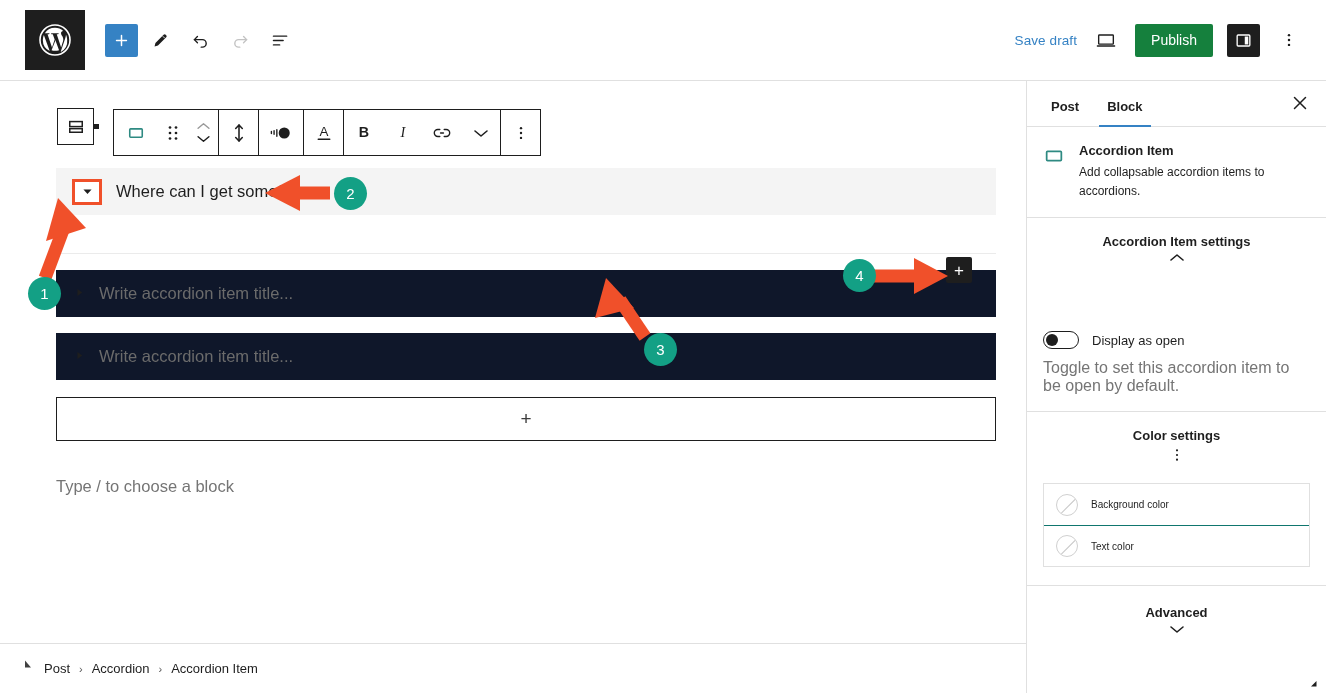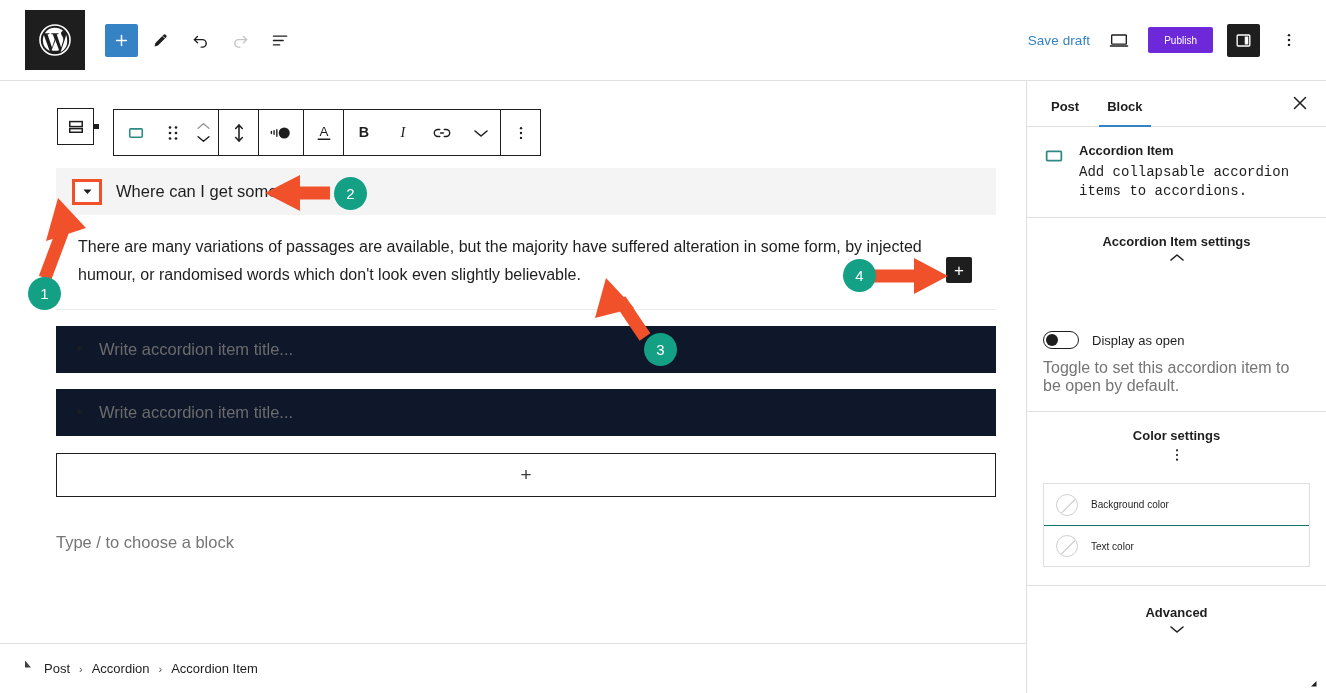--- a/index.html
+++ b/index.html
@@ -32,22 +32,22 @@
   .tb-btn.primary-add { background: #3582c4; color: #fff; width:33px;height:33px; border-radius:2px;}
   .tb-btn.disabled { color: #bbb; }
   .tb-right {
     margin-left: auto; display: flex; align-items: center; gap: 14px; margin-right: 22px;
   }
   .save-draft {
     color: #3582c4; font-size: 13.5px; background: none; border: none; cursor: pointer;
     letter-spacing: .1px;
   }
   .publish-btn {
-    background: #6d28d9; color: #fff; border: none; border-radius: 2px;
-    height: 26px; padding: 0 16px; font-size: 10px; cursor: pointer; font-weight:400;
+    background: #15803d; color: #fff; border: none; border-radius: 2px;
+    height: 33px; padding: 0 16px; font-size: 14px; cursor: pointer; font-weight:400;
   }
   .dark-sq {
     width: 33px; height: 33px; background: #1e1e1e; border-radius: 2px;
     display: flex; align-items: center; justify-content: center; cursor: pointer;
   }
   .icon-only {
     width: 30px; height: 33px; display: flex; align-items: center; justify-content: center;
     cursor: pointer; background: none; border: none; color:#1e1e1e;
   }
 
@@ -156,21 +156,21 @@
   }
   .sb-close {
     position: absolute; right: 12px; bottom: 9px; width: 28px; height: 28px;
     display: flex; align-items: center; justify-content: center;
     background: none; border: none; cursor: pointer; color: #1e1e1e;
   }
   .sb-section { padding: 16px; border-bottom: 1px solid #e0e0e0; }
   .blockcard { display: flex; gap: 14px; align-items: flex-start; }
   .blockcard .bc-icon { margin-top: 2px; flex: 0 0 auto; }
   .bc-title { font-size: 13px; font-weight: 600; color: #1e1e1e; margin-bottom: 5px; }
-  .bc-desc { font-size: 14px; color: #1e1e1e; line-height: 19px; font-family: Liberation Mono, monospace; }
+  .bc-desc { font-size: 12px; color: #1e1e1e; line-height: 19px; }
 
   .panel-head {
     display: flex; align-items: center; justify-content: space-between;
     padding: 16px 16px 14px 16px; cursor: pointer; flex-direction: column;
   }
   .panel-title { font-size: 13px; font-weight: 600; color: #1e1e1e; }
   .toggle-row { display: flex; align-items: center; gap: 13px; padding: 2px 16px 0 16px; margin-top: 48px; }
   .switch {
     width: 36px; height: 18px; border-radius: 9px; border: 1px solid #1e1e1e;
     background: #fff; position: relative; cursor: pointer; flex:0 0 auto;
@@ -286,21 +286,20 @@
       <div class="acc-item-open">
         <div class="acc-header">
           <span class="caret-box">
             <svg width="13" height="13" viewBox="0 0 16 16">
               <path d="M3 5.5h10L8 11z" fill="#1e1e1e"></path>
             </svg>
           </span>
           <span class="acc-title">Where can I get some?</span>
         </div>
         <div class="acc-body">
-          <div class="acc-para">There are many variations of passages are available, but the majority have suffered alteration in some form, by injected humour, or randomised words which don't look even slightly believable.</div>
           <button class="acc-add-btn">+</button>
         </div>
       </div>
 
       <div class="acc-closed">
         <span class="tri">
           <svg width="11" height="11" viewBox="0 0 16 16">
               <path d="M5 3l7 5-7 5z" fill="#1e1e1e"></path>
             </svg>
         </span>

